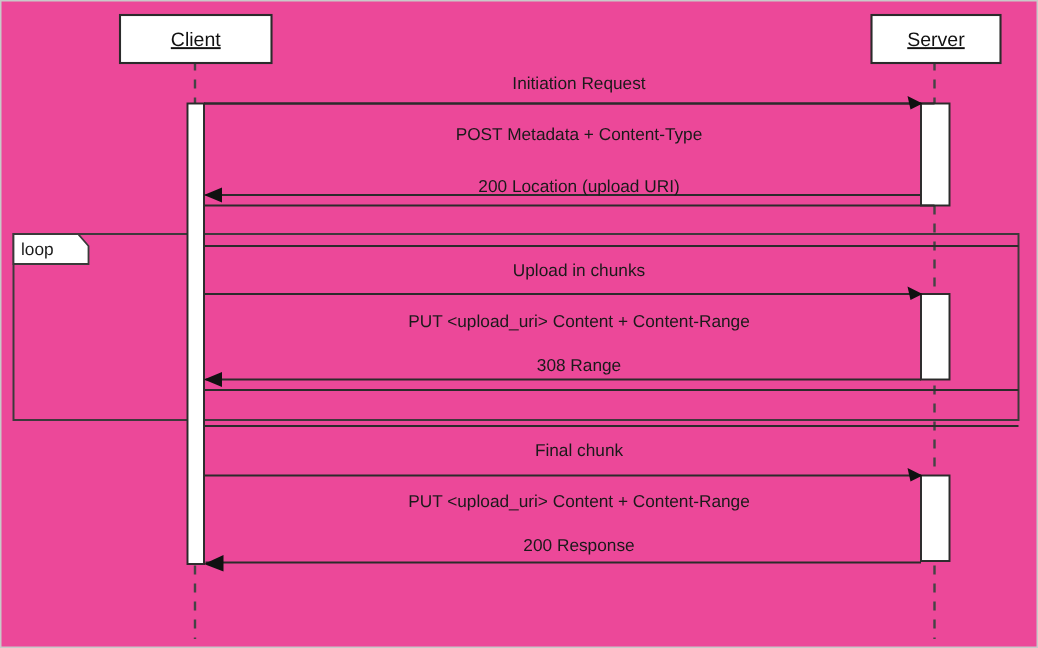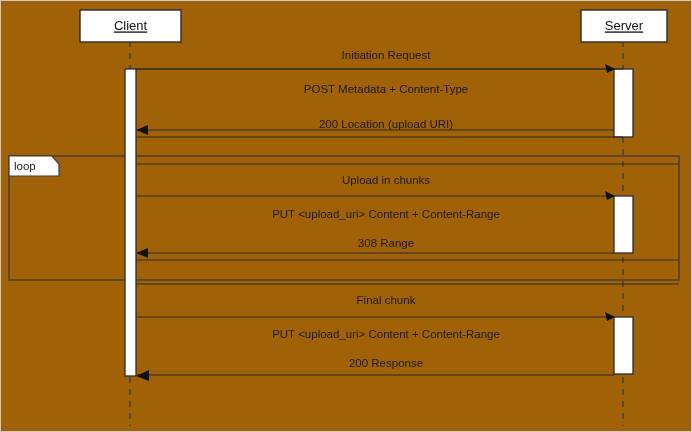--- a/index.html
+++ b/index.html
@@ -7,21 +7,21 @@
     padding: 0;
     background: #ffffff;
   }
   body {
     font-family: "Liberation Sans", sans-serif;
   }
   #canvas {
     position: relative;
     width: 692px;
     height: 432px;
-    background: #a16207;
+    background: #ec4899;
     overflow: hidden;
     border: 1px solid #c9c9c9;
     box-sizing: border-box;
   }
   #canvas svg {
     position: absolute;
     left: 0;
     top: 0;
   }
   .lbl {

